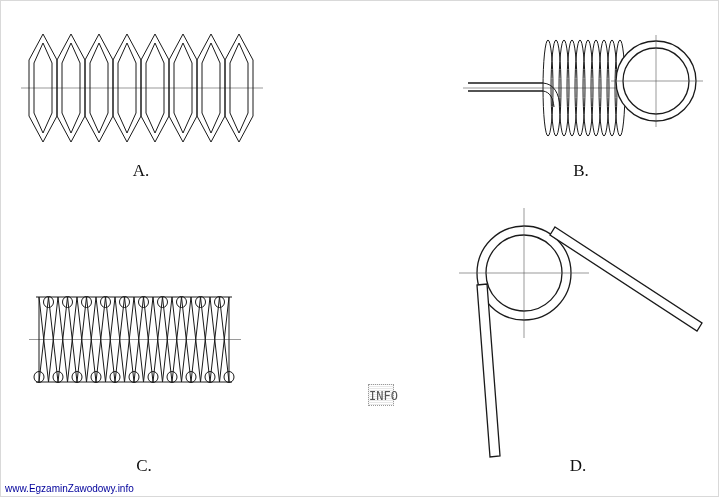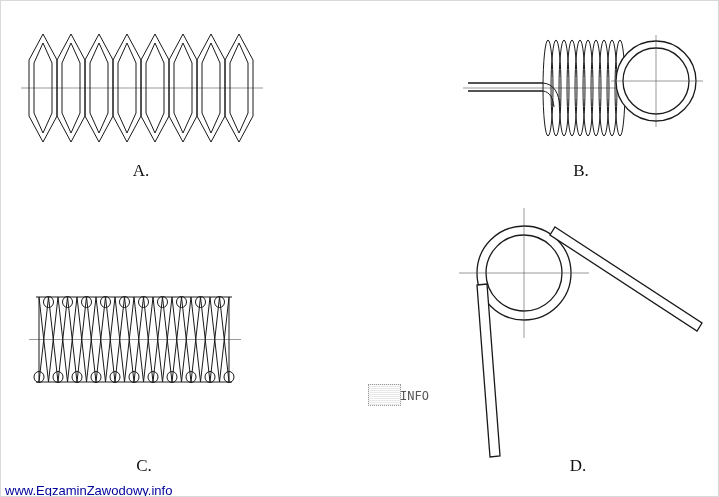--- a/index.html
+++ b/index.html
@@ -36,26 +36,25 @@
     background:
       repeating-linear-gradient(0deg,#e8e8e8 0 1px,#ffffff 1px 2px),
       repeating-linear-gradient(90deg,#dedede 0 1px,#ffffff 1px 3px);
     color:#555555;
     font-family:"DejaVu Sans Mono", monospace;
     font-size:12px;
     line-height:22px;
     text-align:center;
     letter-spacing:0px;
     box-sizing:border-box;
-    padding-left:31px;
   }
   .watermark{
     position:absolute;left:4px;top:482px;
     font-family:"Liberation Sans", sans-serif;
-    font-size:13px;
+    font-size:10px;
     color:#00009b;
   }
 </style>
 </head>
 <body>
 
 <div class="canvas">
 
   <svg width="719" height="497" viewBox="0 0 719 497">
     <defs>

